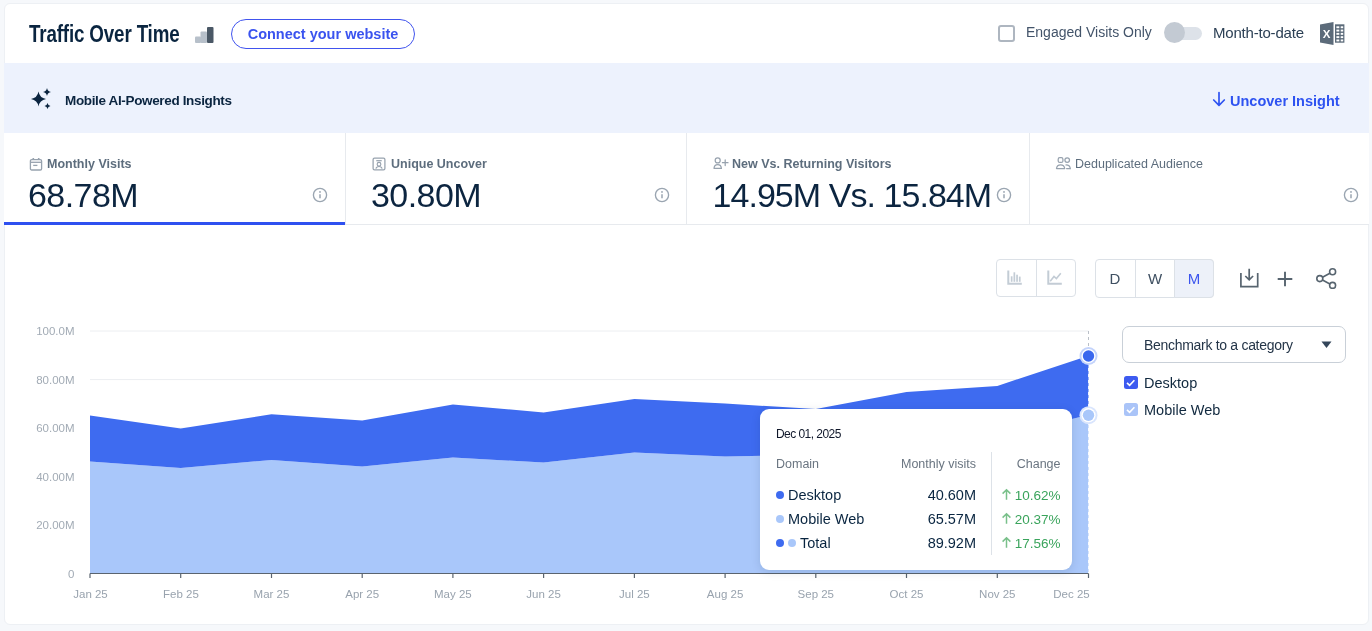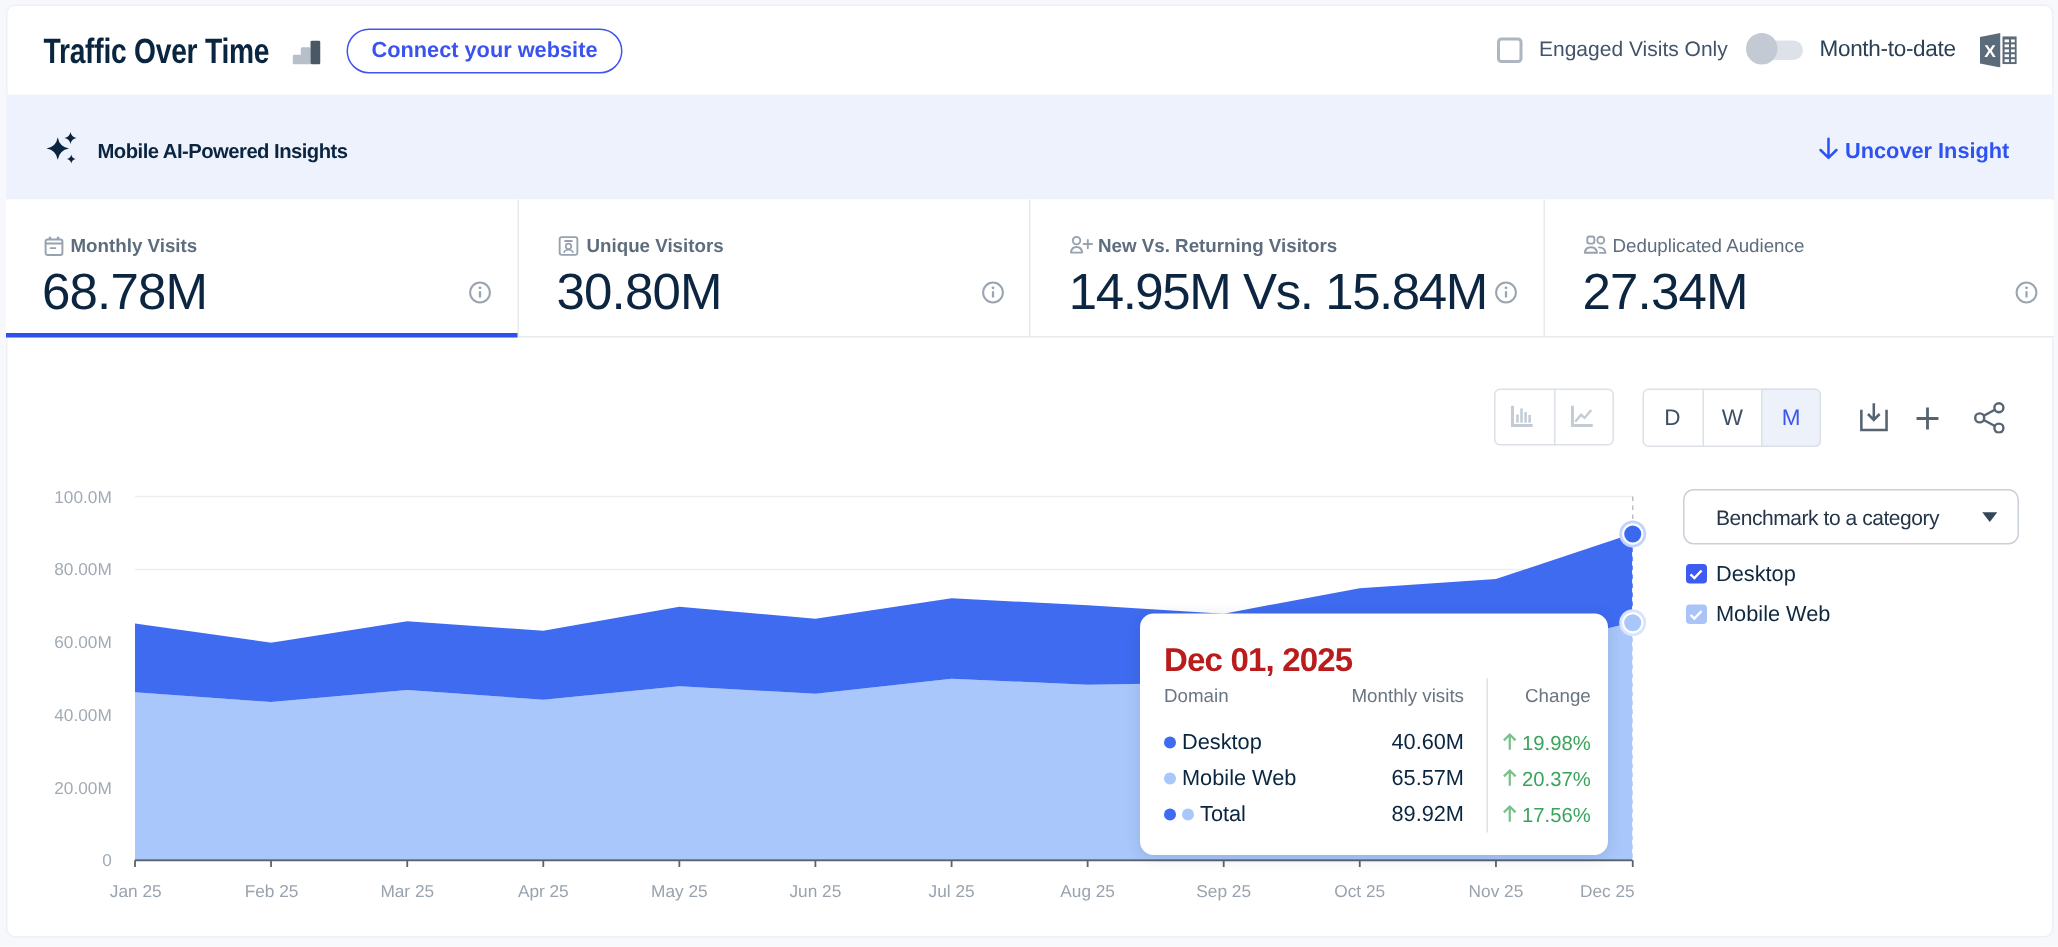--- a/index.html
+++ b/index.html
@@ -66,39 +66,38 @@
 </svg>
 <div class="abs flexc mlabel" style="left:47px;top:157px;height:14px;font-size:12.5px;font-weight:700;color:#5d6d7d">Monthly Visits</div>
 <div class="abs mnum" style="left:28px;top:175.5px;font-size:34px;color:#0c2540;letter-spacing:-0.55px">68.78M</div>
 
 <svg class="abs" style="left:372px;top:157px" width="14" height="14" viewBox="0 0 14 14">
 <rect x="1.1" y="1.1" width="11.8" height="11.8" rx="1.4" fill="none" stroke="#97a2ae" stroke-width="1.25"></rect>
 <path d="M4.3,3.7 H9.7" stroke="#97a2ae" stroke-width="1.25"></path>
 <circle cx="7" cy="7.2" r="1.85" fill="none" stroke="#97a2ae" stroke-width="1.15"></circle>
 <path d="M3.9,11.6 Q4.4,9.5 7,9.5 Q9.6,9.5 10.1,11.6" fill="none" stroke="#97a2ae" stroke-width="1.15"></path>
 </svg>
-<div class="abs flexc mlabel" style="left:391px;top:157px;height:14px;font-size:12.5px;font-weight:700;color:#5d6d7d">Unique Visitors</div>
+<div class="abs flexc mlabel" style="left:391px;top:157px;height:14px;font-size:12.5px;font-weight:700;color:#5d6d7d">Unique Uncover</div>
 <div class="abs mnum" style="left:371px;top:175.5px;font-size:34px;color:#0c2540;letter-spacing:-0.55px">30.80M</div>
 
 <svg class="abs" style="left:712px;top:156px" width="17" height="15" viewBox="0 0 17 15">
 <circle cx="5.7" cy="4.4" r="2.5" fill="none" stroke="#97a2ae" stroke-width="1.25"></circle>
 <path d="M2,12.4 H9.4 Q9.1,8.7 5.7,8.7 Q2.3,8.7 2,12.4 Z" fill="none" stroke="#97a2ae" stroke-width="1.25" stroke-linejoin="round"></path>
 <path d="M13.2,3.9 V9.5 M10.4,6.7 H16" stroke="#97a2ae" stroke-width="1.25" stroke-linecap="round"></path>
 </svg>
 <div class="abs flexc mlabel" style="left:732px;top:157px;height:14px;font-size:12.5px;font-weight:700;color:#5d6d7d">New Vs. Returning Visitors</div>
 <div class="abs mnum" style="left:712.5px;top:175.5px;font-size:34px;color:#0c2540;letter-spacing:-0.95px">14.95M Vs. 15.84M</div>
 
 <svg class="abs" style="left:1055px;top:156px" width="17" height="15" viewBox="0 0 17 15">
 <rect x="3.2" y="1.7" width="4.7" height="4.7" rx="1.5" fill="none" stroke="#97a2ae" stroke-width="1.25"></rect>
 <path d="M1.5,12.5 H9.7 Q9.3,8.8 5.6,8.8 Q1.9,8.8 1.5,12.5 Z" fill="none" stroke="#97a2ae" stroke-width="1.25" stroke-linejoin="round"></path>
 <circle cx="12.2" cy="4.1" r="2.3" fill="none" stroke="#97a2ae" stroke-width="1.25"></circle>
 <path d="M11,8.9 Q14.9,8.9 15.3,12.6 H11.6" fill="none" stroke="#97a2ae" stroke-width="1.25" stroke-linecap="round"></path>
 </svg>
 <div class="abs flexc mlabel" style="left:1075px;top:157px;height:14px;font-size:12.5px;font-weight:400;color:#5d6d7d">Deduplicated Audience</div>
-<div class="abs mnum" style="left:1055px;top:175.5px;font-size:34px;color:#0c2540;letter-spacing:-0.55px">27.34M</div>
 
 <svg class="abs infoi" style="left:312px;top:187px" width="16" height="16" viewBox="0 0 16 16">
 <circle cx="8" cy="8" r="6.6" fill="none" stroke="#9aa5b1" stroke-width="1.35"></circle>
 <circle cx="8" cy="4.9" r="0.95" fill="#9aa5b1"></circle>
 <path d="M8,7.2 V11.3" stroke="#9aa5b1" stroke-width="1.5"></path>
 </svg>
 <svg class="abs infoi" style="left:654px;top:187px" width="16" height="16" viewBox="0 0 16 16">
 <circle cx="8" cy="8" r="6.6" fill="none" stroke="#9aa5b1" stroke-width="1.35"></circle>
 <circle cx="8" cy="4.9" r="0.95" fill="#9aa5b1"></circle>
 <path d="M8,7.2 V11.3" stroke="#9aa5b1" stroke-width="1.5"></path>
@@ -214,21 +213,21 @@
       <path d="M3,6.9 L5.6,9.4 L10.4,4.3" fill="none" stroke="#fff" stroke-width="1.6"></path>
     </svg>
 <div class="abs flexc" id="lg1" style="left:1144px;top:374px;height:17px;font-size:14.5px;color:#10283e">Desktop</div>
 <div class="abs" style="left:1124px;top:402.5px;width:13.5px;height:13.5px;background:#aac4f8;border-radius:2.5px"></div>
 <svg class="abs" style="left:1124px;top:402.5px" width="13.5" height="13.5" viewBox="0 0 13.5 13.5">
       <path d="M3,6.9 L5.6,9.4 L10.4,4.3" fill="none" stroke="#fff" stroke-width="1.6"></path>
     </svg>
 <div class="abs flexc" id="lg2" style="left:1144px;top:401px;height:17px;font-size:14.5px;color:#10283e">Mobile Web</div>
 
 <div class="abs" style="left:760px;top:408.5px;width:311.5px;height:161.5px;background:#fff;border-radius:9px;box-shadow:0 2px 10px rgba(9,37,64,.13)">
-<div class="abs" style="left:16px;top:18px;font-size:22px;font-weight:700;color:#b91c1c;letter-spacing:-0.55px">Dec 01, 2025</div>
+<div class="abs" style="left:16px;top:18px;font-size:12px;font-weight:400;color:#0f172a;letter-spacing:-0.55px">Dec 01, 2025</div>
 <div class="abs" style="left:16px;top:48.5px;font-size:12.5px;color:#6a7581">Domain</div>
 <div class="abs" style="left:100px;top:48.5px;width:116px;text-align:right;font-size:12.5px;color:#6a7581">Monthly visits</div>
 <div class="abs" style="left:200px;top:48.5px;width:100.5px;text-align:right;font-size:12.5px;color:#6a7581">Change</div>
 <div class="abs" style="left:230.5px;top:43.5px;width:1px;height:103px;background:#dde2e8"></div>
 <div class="abs" style="left:15.5px;top:82px;width:8px;height:8px;border-radius:50%;background:#3e6bf0"></div>
 <div class="abs" style="left:28px;top:78.5px;font-size:14.5px;color:#092540">Desktop</div>
 <div class="abs" style="left:100px;top:78.5px;width:116px;text-align:right;font-size:14.5px;color:#092540">40.60M</div>
 <div class="abs" style="left:15.5px;top:106px;width:8px;height:8px;border-radius:50%;background:#a9c7fa"></div>
 <div class="abs" style="left:28px;top:102.5px;font-size:14.5px;color:#092540">Mobile Web</div>
 <div class="abs" style="left:100px;top:102.5px;width:116px;text-align:right;font-size:14.5px;color:#092540">65.57M</div>
@@ -238,17 +237,17 @@
 <div class="abs" style="left:100px;top:126.5px;width:116px;text-align:right;font-size:14.5px;color:#092540">89.92M</div>
 <svg class="abs" style="left:241px;top:79px" width="11" height="13" viewBox="0 0 11 13">
         <path d="M5.5,11.8 V1.8 M1.6,5.6 L5.5,1.7 L9.4,5.6" fill="none" stroke="#79c08a" stroke-width="1.5"></path>
       </svg>
 <svg class="abs" style="left:241px;top:103px" width="11" height="13" viewBox="0 0 11 13">
         <path d="M5.5,11.8 V1.8 M1.6,5.6 L5.5,1.7 L9.4,5.6" fill="none" stroke="#79c08a" stroke-width="1.5"></path>
       </svg>
 <svg class="abs" style="left:241px;top:127px" width="11" height="13" viewBox="0 0 11 13">
         <path d="M5.5,11.8 V1.8 M1.6,5.6 L5.5,1.7 L9.4,5.6" fill="none" stroke="#79c08a" stroke-width="1.5"></path>
       </svg>
-<div class="abs" style="left:220px;top:79.5px;width:80.5px;text-align:right;font-size:13.5px;color:#3aa45c">19.98%</div>
+<div class="abs" style="left:220px;top:79.5px;width:80.5px;text-align:right;font-size:13.5px;color:#3aa45c">10.62%</div>
 <div class="abs" style="left:220px;top:103.5px;width:80.5px;text-align:right;font-size:13.5px;color:#3aa45c">20.37%</div>
 <div class="abs" style="left:220px;top:127.5px;width:80.5px;text-align:right;font-size:13.5px;color:#3aa45c">17.56%</div>
 </div>
 
 </div>
 </body></html>

